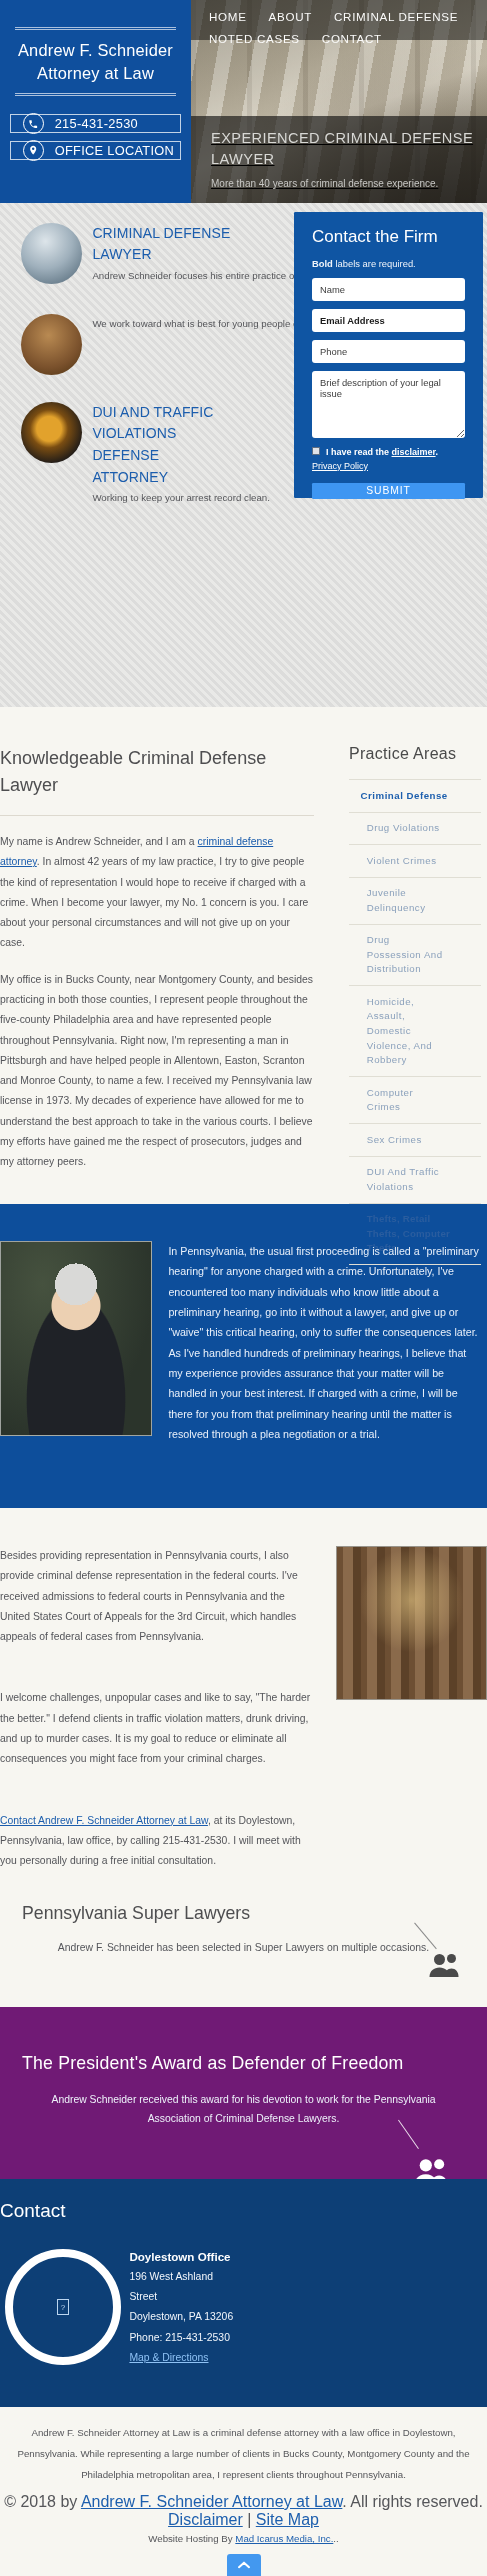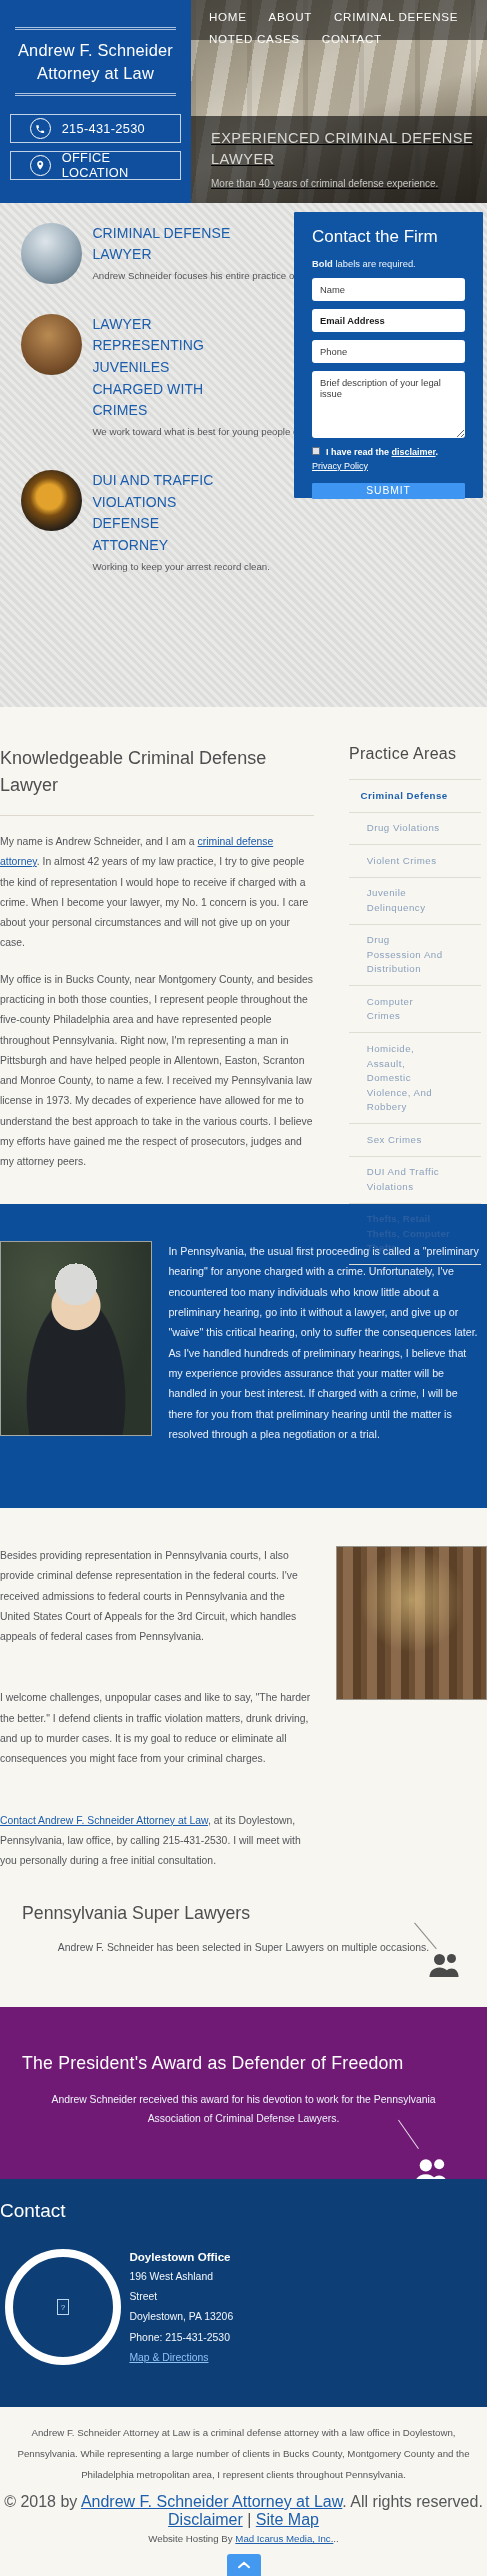--- a/index.html
+++ b/index.html
@@ -11,22 +11,22 @@
   .header { height:203px; position:relative; }
   .sidebar { position:absolute; left:0; top:0; bottom:0; width:191px;
              background:#0f4f9d; color:#fff; }
   .dbl-line { margin:0 14.6px; height:3px;
               border-top:0.6px solid rgba(255,255,255,.65);
               border-bottom:0.6px solid rgba(255,255,255,.65); }
   .dbl-top { margin-top:27px; }
   .brand { text-align:center; font-size:16.4px; line-height:1.45; font-weight:400;
            padding:8.5px 6px 7.3px; letter-spacing:0.2px; }
   .side-btn { display:flex; align-items:center; margin:0 9.7px 7.3px;
-              height:29px; border:0.6px solid rgba(255,255,255,.75);
-              padding-left:19px; cursor:pointer; }
+              height:19px; border:0.6px solid rgba(255,255,255,.75);
+              padding-left:12px; cursor:pointer; }
   .side-btn-first { margin-top:18px; }
   .icon-ring { width:21px; height:21px; border:1.2px solid #fff; border-radius:50%;
                display:flex; align-items:center; justify-content:center; flex:none; }
   .icon-ring svg { width:10.4px; height:10.4px; }
   .side-btn span.lbl { color:#fff; font-size:12.8px; margin-left:11px; letter-spacing:0.3px; }
 
   .hero { margin-left:191px; height:203px; position:relative; overflow:hidden;
           background:
             radial-gradient(ellipse at 80% 115%, rgba(55,45,35,.5), rgba(55,45,35,0) 60%),
             repeating-linear-gradient(100deg, rgba(255,255,255,.22) 0 14.6px, rgba(120,108,86,.22) 14.6px 35px),
@@ -207,21 +207,20 @@
       <div class="f-circle fc-handcuffs"></div>
       <div class="f-body">
         <div class="f-title">CRIMINAL DEFENSE LAWYER</div>
         <div class="f-desc">Andrew Schneider focuses his entire practice on criminal defense.</div>
       </div>
     </div>
 
     <div class="feature">
       <div class="f-circle fc-courtroom"></div>
       <div class="f-body">
-        <div class="f-title">LAWYER REPRESENTING JUVENILES CHARGED WITH CRIMES</div>
         <div class="f-desc">We work toward what is best for young people charged with crimes.</div>
       </div>
     </div>
 
     <div class="feature">
       <div class="f-circle fc-dui"></div>
       <div class="f-body">
         <div class="f-title">DUI AND TRAFFIC VIOLATIONS DEFENSE ATTORNEY</div>
         <div class="f-desc">Working to keep your arrest record clean.</div>
       </div>
@@ -250,22 +249,22 @@
       <p class="bodyp">My office is in Bucks County, near Montgomery County, and besides practicing in both those counties, I represent people throughout the five-county Philadelphia area and have represented people throughout Pennsylvania. Right now, I'm representing a man in Pittsburgh and have helped people in Allentown, Easton, Scranton and Monroe County, to name a few. I received my Pennsylvania law license in 1973. My decades of experience have allowed for me to understand the best approach to take in the various courts. I believe my efforts have gained me the respect of prosecutors, judges and my attorney peers.</p>
     </div>
     <div class="col-r">
       <div class="pa-h">Practice Areas</div>
       <div class="pa-list">
         <div class="pa-item active">Criminal Defense</div>
         <div class="pa-item">Drug Violations</div>
         <div class="pa-item">Violent Crimes</div>
         <div class="pa-item">Juvenile Delinquency</div>
         <div class="pa-item">Drug Possession And Distribution</div>
+        <div class="pa-item">Homicide, Assault, Domestic Violence, And Robbery</div>
         <div class="pa-item">Computer Crimes</div>
-        <div class="pa-item">Homicide, Assault, Domestic Violence, And Robbery</div>
         <div class="pa-item">Sex Crimes</div>
         <div class="pa-item">DUI And Traffic Violations</div>
         <div class="pa-item emph">Thefts, Retail Thefts, Computer Thefts</div>
       </div>
     </div>
   </div>
 
   <div class="quote">
     <div class="portrait"></div>
     <div class="quote-text">In Pennsylvania, the usual first proceeding is called a "preliminary hearing" for anyone charged with a crime. Unfortunately, I've encountered too many individuals who know little about a preliminary hearing, go into it without a lawyer, and give up or "waive" this critical hearing, only to suffer the consequences later. As I've handled hundreds of preliminary hearings, I believe that my experience provides assurance that your matter will be handled in your best interest. If charged with a crime, I will be there for you from that preliminary hearing until the matter is resolved through a plea negotiation or a trial.</div>

